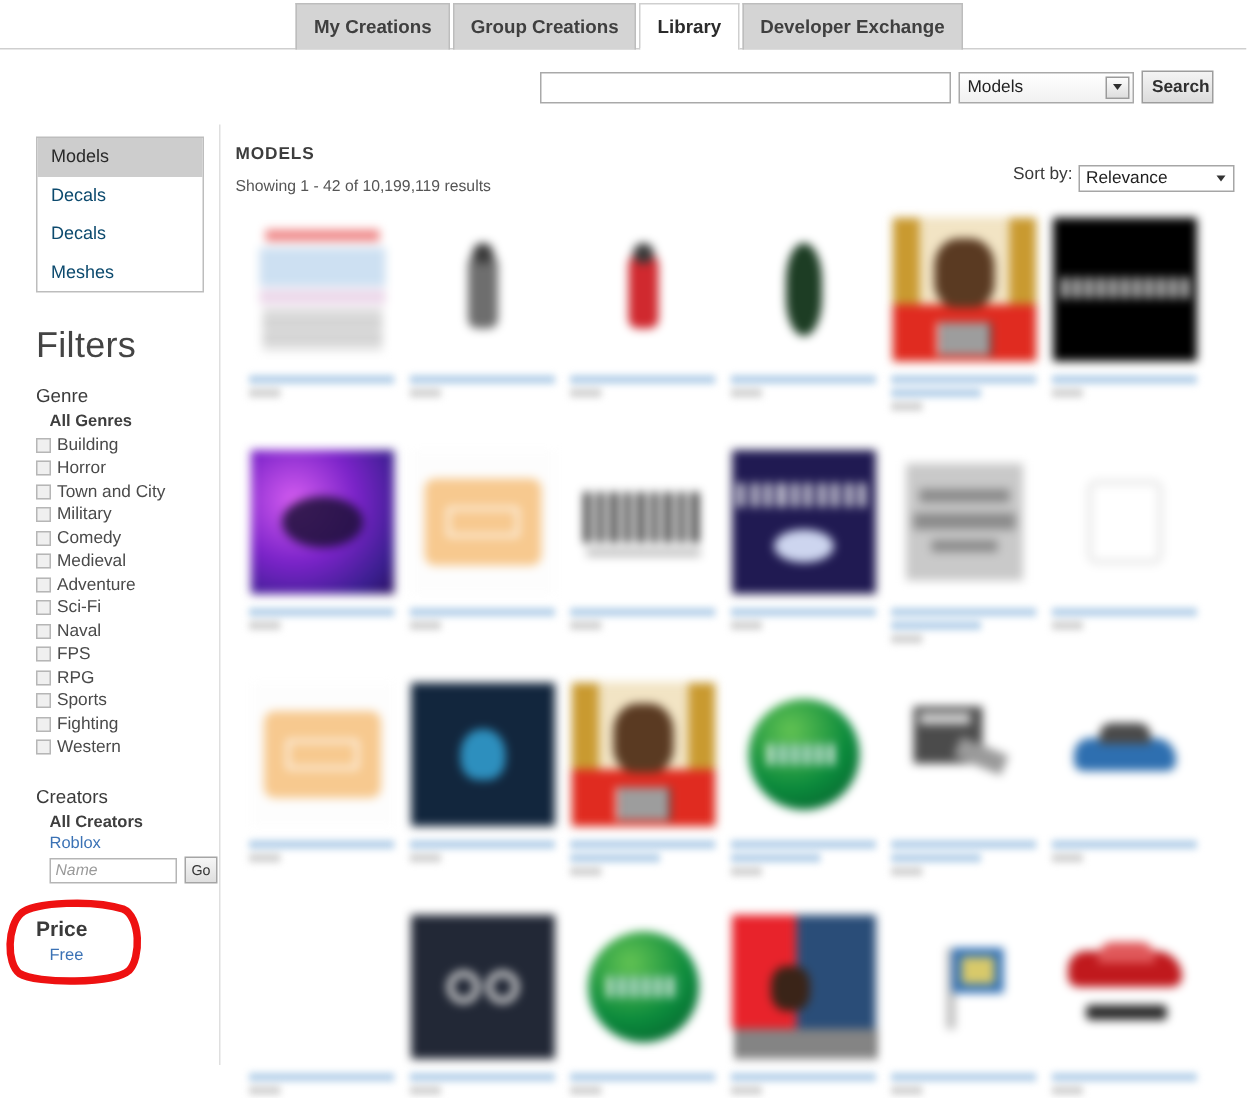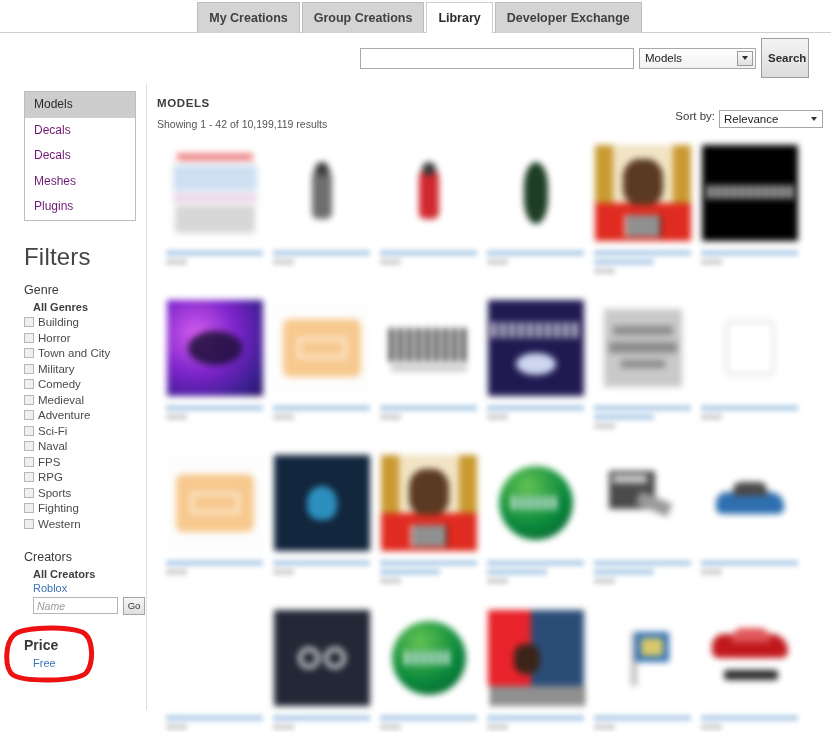--- a/index.html
+++ b/index.html
@@ -101,21 +101,21 @@
     background: linear-gradient(#fcfcfc, #dedede);
     display: flex; align-items: center; justify-content: center;
   }
   .caret-dn {
     width: 0; height: 0;
     border-left: 3.5px solid transparent;
     border-right: 3.5px solid transparent;
     border-top: 4px solid #2e2e2e;
   }
   .search-btn {
-    width: 48px; height: 40px;
+    width: 48px; height: 22px;
     border: 1px solid #9d9d9d;
     background: linear-gradient(#f4f4f4, #dcdcdc);
     font-family: "Liberation Sans", sans-serif;
     font-size: 11.5px;
     font-weight: bold;
     color: #2f2f2f;
     cursor: pointer;
   }
 
   
@@ -149,21 +149,21 @@
     width: 112px;
     border: 1px solid #bdbdbd;
     background: #fff;
     margin-left: 0;
   }
   .catbox .cat {
     height: 25.5px;
     line-height: 25.5px;
     padding-left: 9px;
     font-size: 12px;
-    color: #701a75;
+    color: #0c4a6e;
     cursor: pointer;
     user-select: none;
   }
   .catbox .cat.sel {
     background: #cdcdcd;
     color: #2a2a2a;
   }
 
   
   .filters-title {
@@ -372,21 +372,20 @@
 
 <div class="content">
 
   <div class="sidebar">
 
     <div class="catbox">
       <div class="cat sel"><span>Models</span></div>
       <div class="cat"><span>Decals</span></div>
       <div class="cat"><span>Decals</span></div>
       <div class="cat"><span>Meshes</span></div>
-      <div class="cat"><span>Plugins</span></div>
     </div>
 
     <div class="filters-title">Filters</div>
 
     <div class="fgroup-title">Genre</div>
     <div class="fsub">All Genres</div>
     <ul class="flist">
       <li>
           <span class="cbx"></span>
           <span>Building</span>

